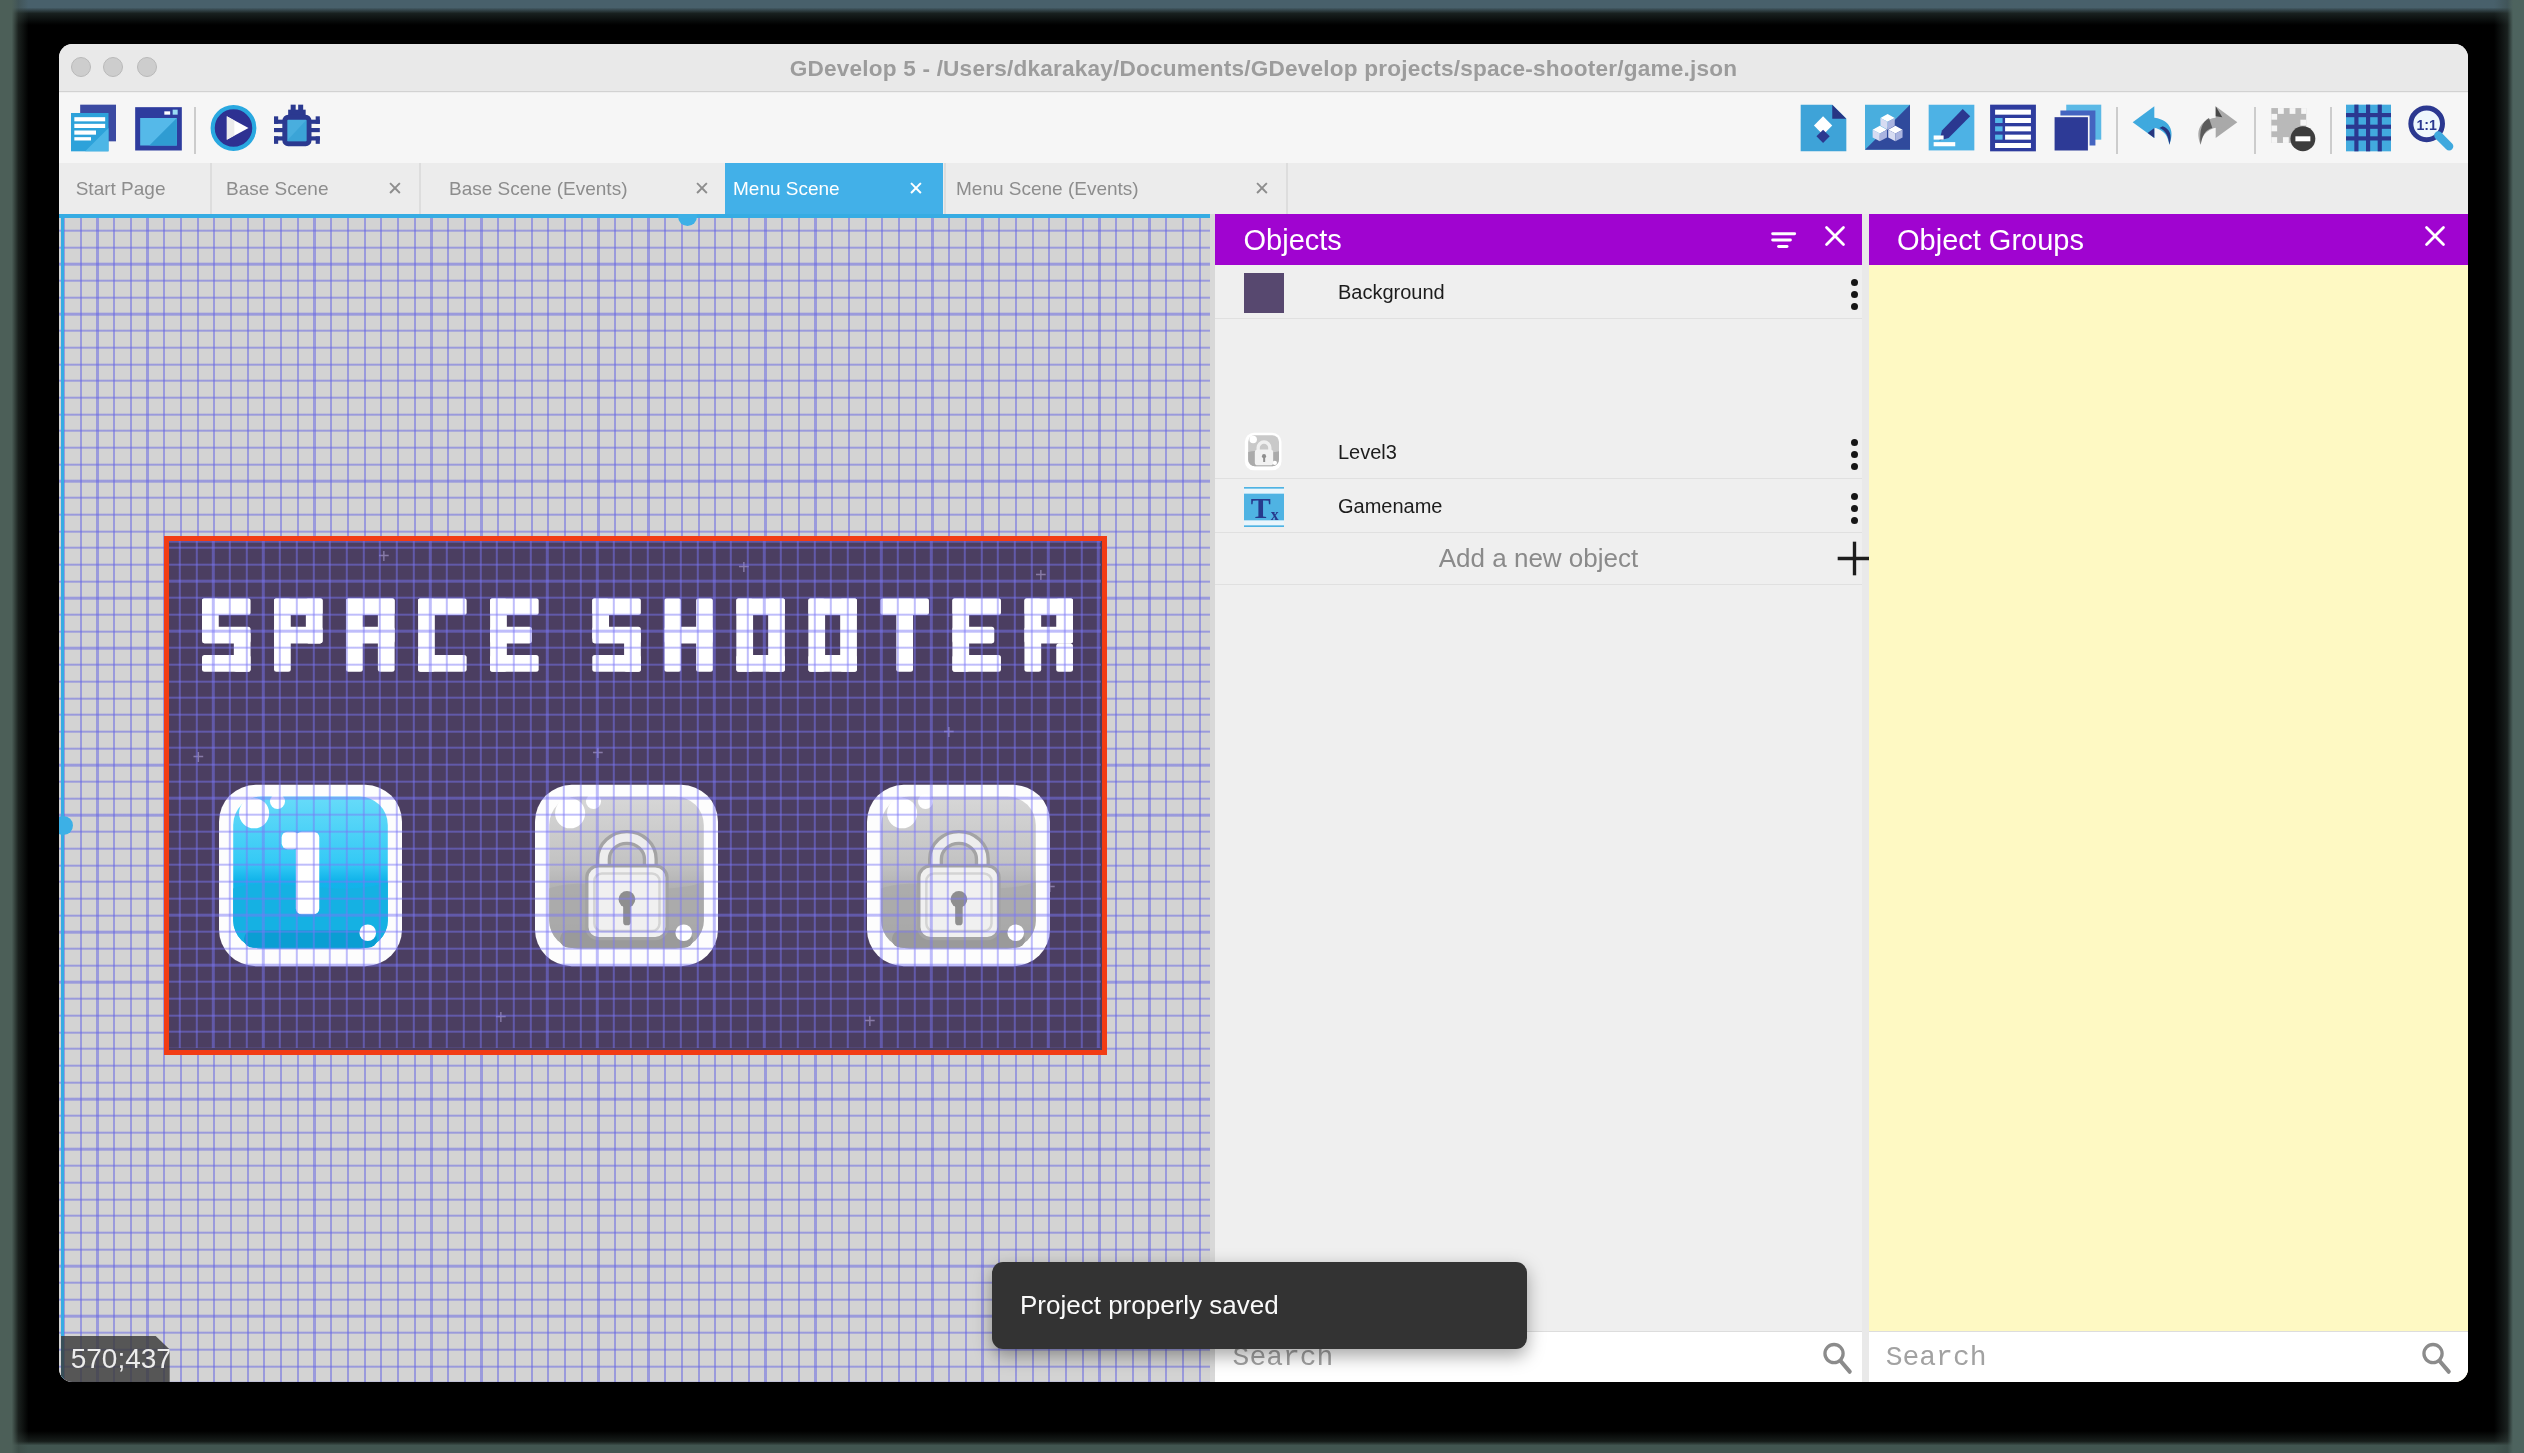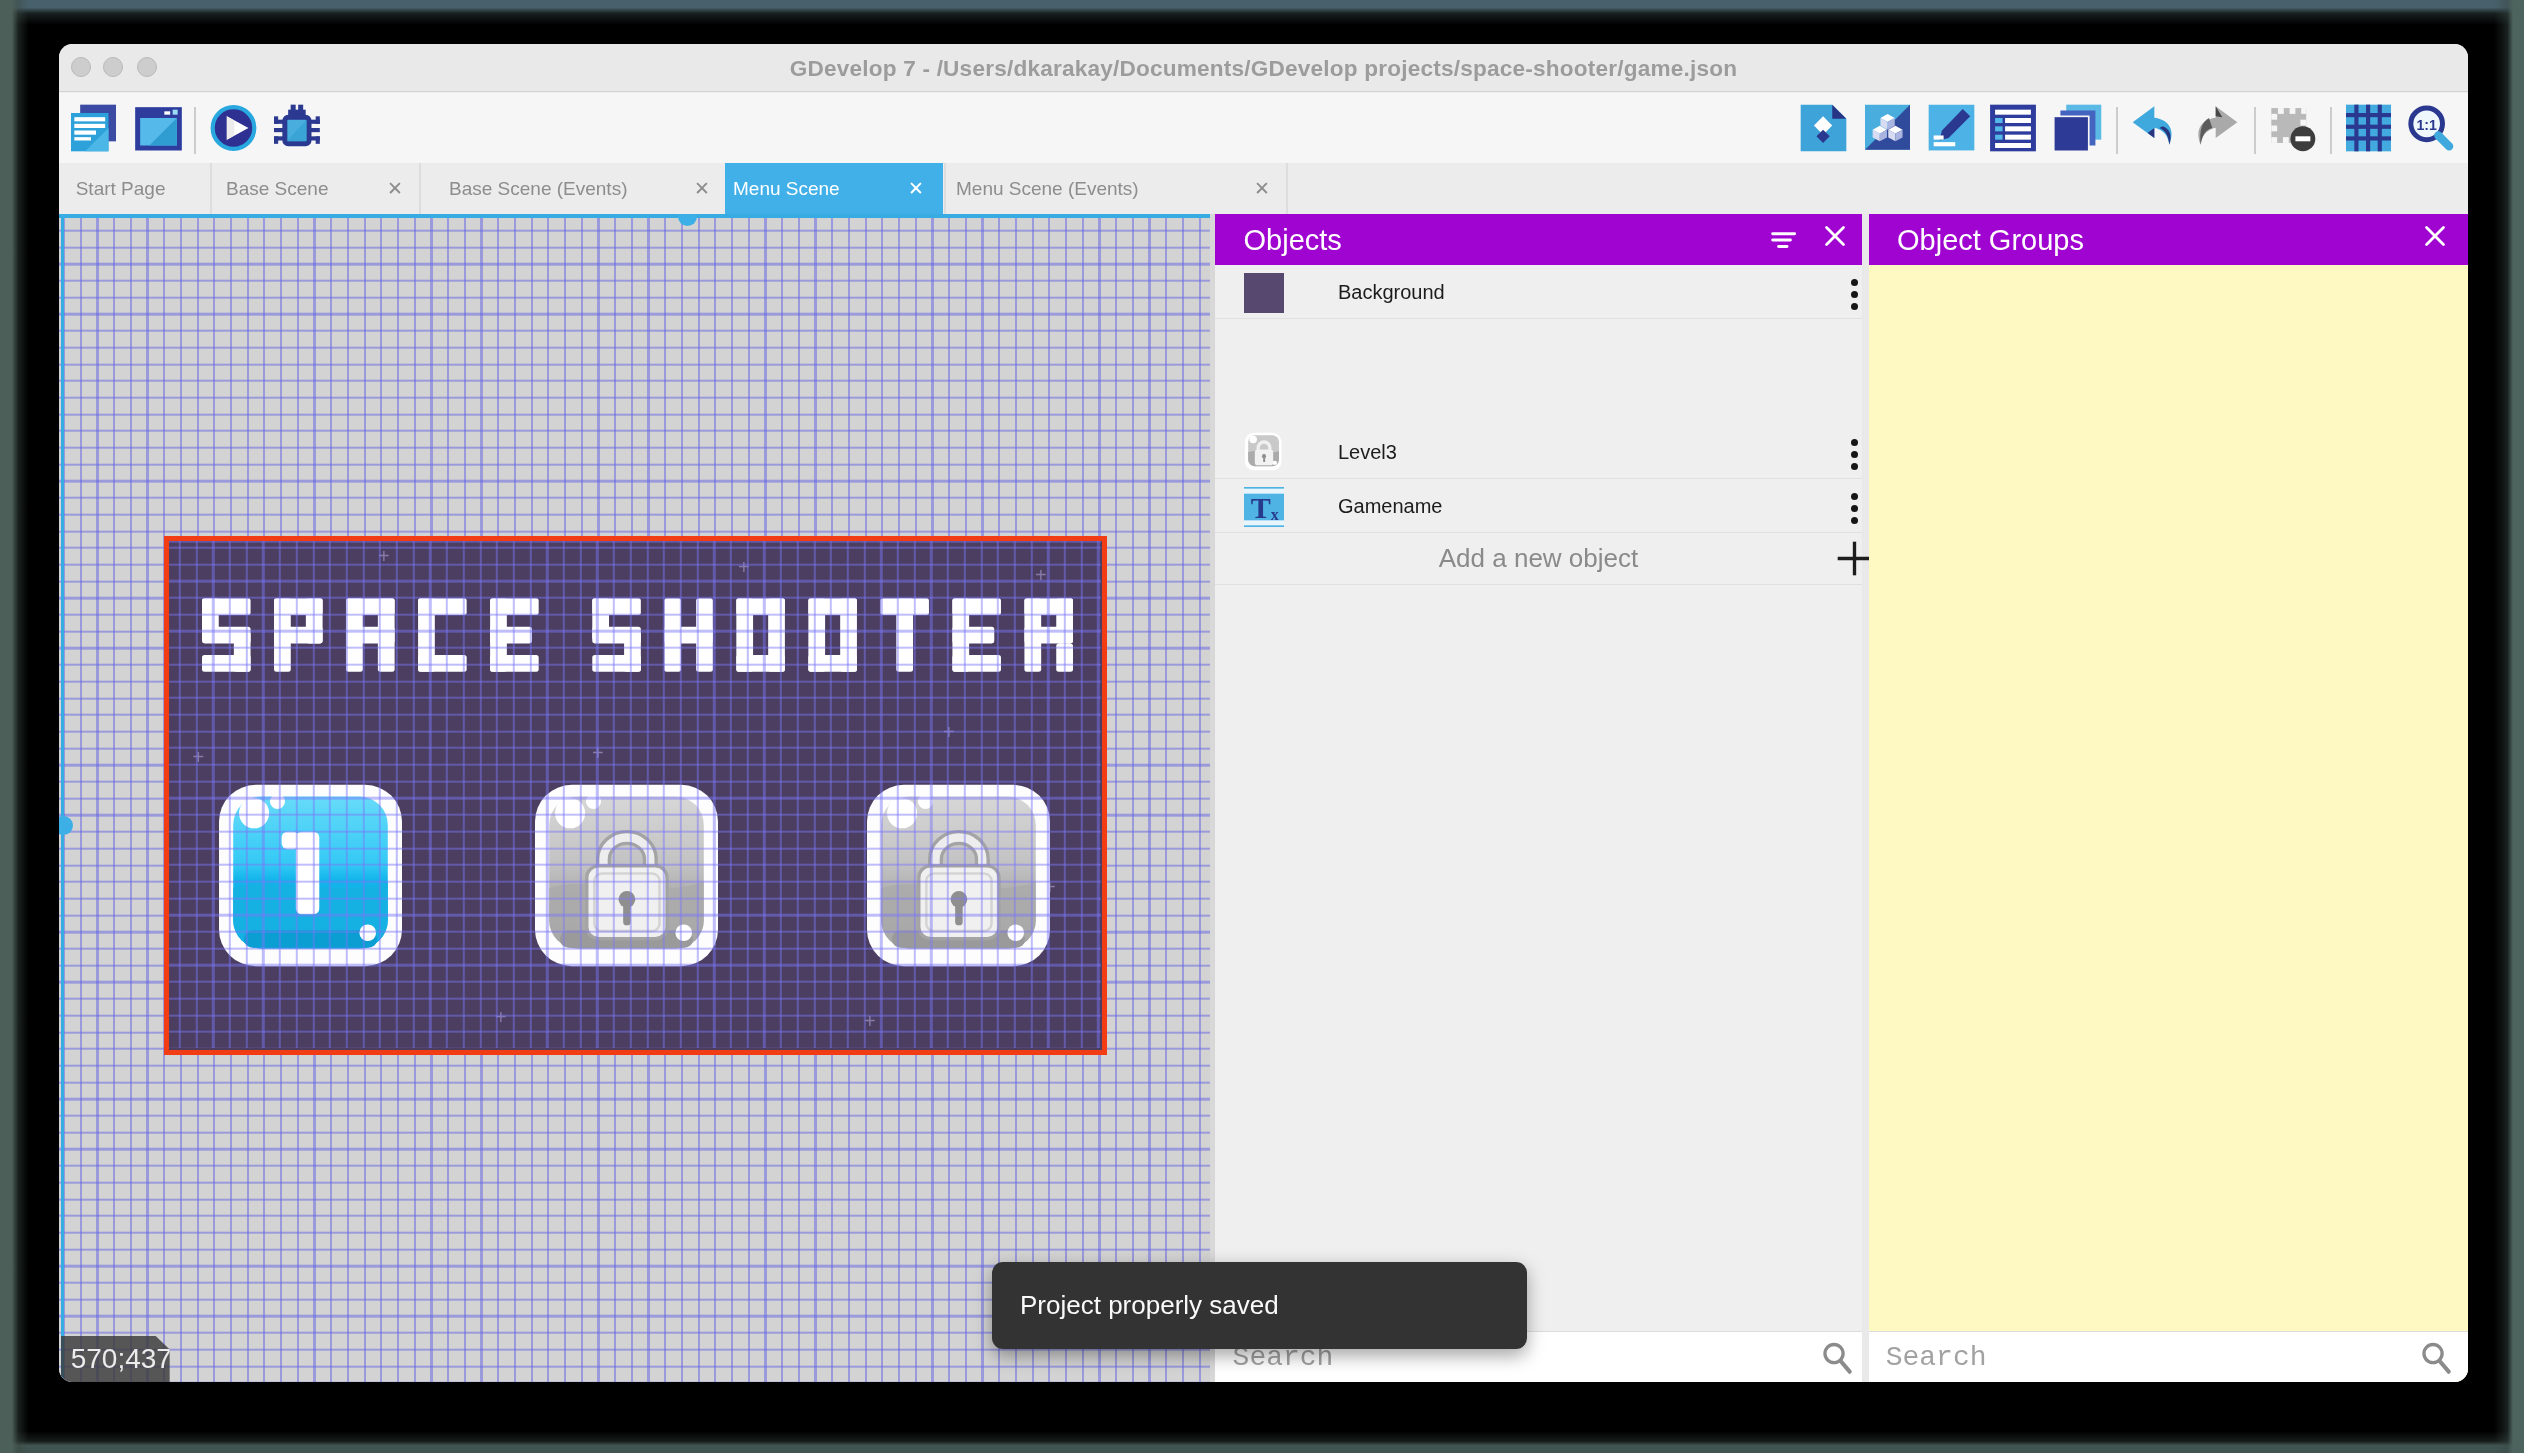--- a/index.html
+++ b/index.html
@@ -73,21 +73,21 @@
 </head>
 <body>
 <div class="edge" id="edgeT"></div>
 <div class="edge" id="edgeB"></div>
 <div class="edge" id="edgeL"></div>
 <div class="edge" id="edgeR"></div>
 
 <div id="win">
 
   <div id="titlebar">
-    <div id="title">GDevelop 7 - /Users/dkarakay/Documents/GDevelop projects/space-shooter/game.json</div>
+    <div id="title">GDevelop 5 - /Users/dkarakay/Documents/GDevelop projects/space-shooter/game.json</div>
     <div class="tl" style="left:11.7px;"></div>
     <div class="tl" style="left:44px;"></div>
     <div class="tl" style="left:78px;"></div>
   </div>
 
   <div id="toolbar">
     <div class="tsep" style="left:135px;"></div>
     <div class="tsep" style="left:2057px;"></div>
     <div class="tsep" style="left:2195px;"></div>
     <div class="tsep" style="left:2271px;"></div>

